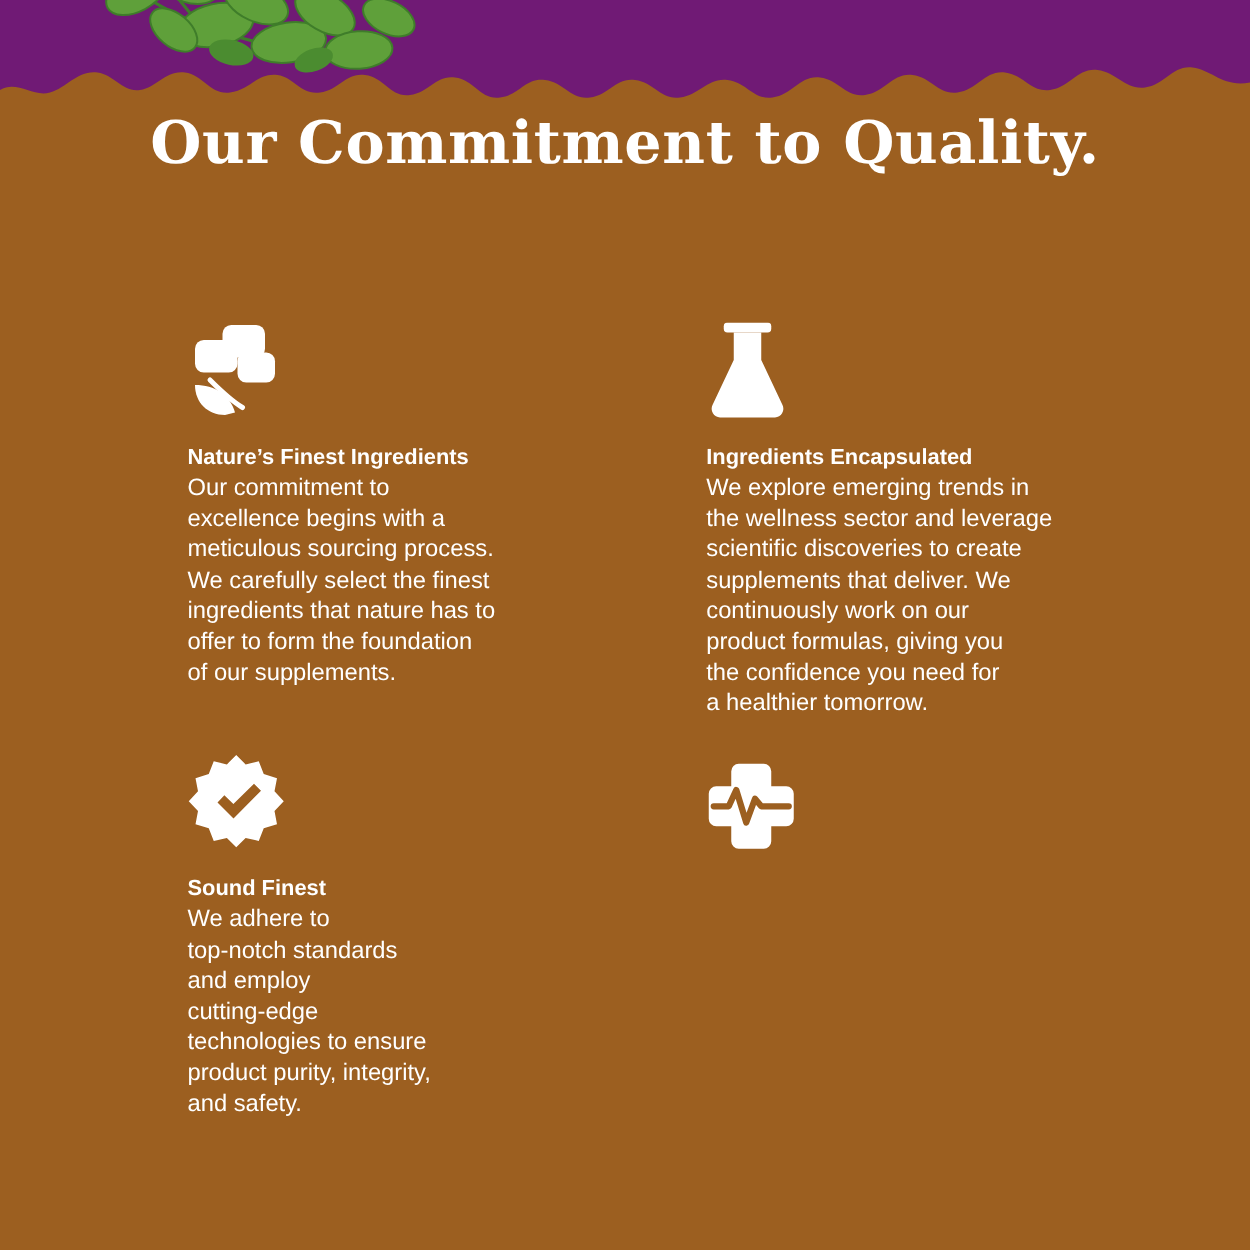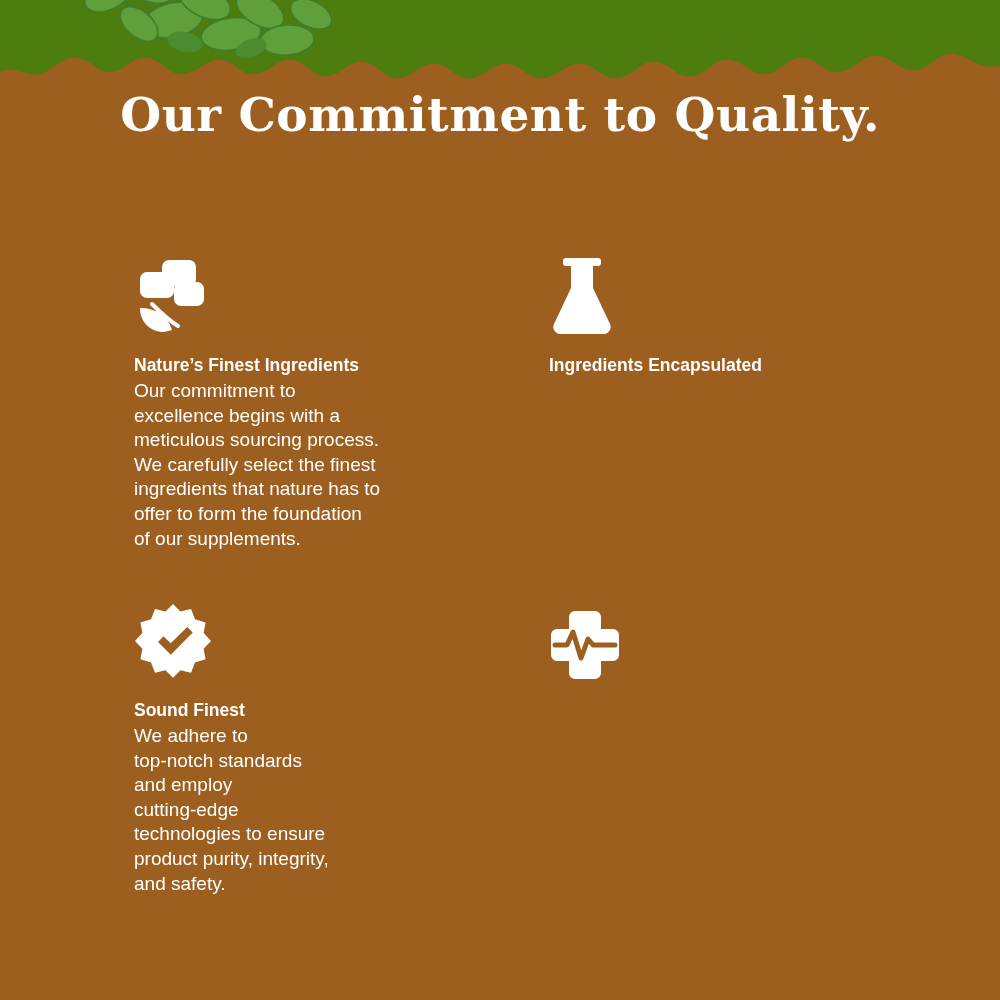--- a/index.html
+++ b/index.html
@@ -10,21 +10,21 @@
     width: 1000px;
     height: 1000px;
     overflow: hidden;
     font-family: "Liberation Sans", sans-serif;
     background: #f0a042;
   }
   #poster {
     position: relative;
     width: 1000px;
     height: 1000px;
-    background: #4d7c0f;
+    background: #701a75;
     overflow: hidden;
   }
   
   .brown-body {
     position: absolute;
     left: 0;
     top: 0;
     width: 1000px;
     height: 1000px;
   }
@@ -54,21 +54,21 @@
     font-weight: bold;
     font-size: 47px;
     line-height: 58px;
     letter-spacing: 0.5px;
   }
   .headline .line2 { display:block; }
 
   .grid {
     position: absolute;
     top: 250px;
-    left: 0;
+    left: 16px;
     width: 800px;
     height: 700px;
   }
   .cell {
     position: absolute;
     width: 330px;
     color: #ffffff;
   }
   .cell.c1 { left: 134px; top: 0px; }
   .cell.c2 { left: 549px; top: 0px; }
@@ -191,20 +191,28 @@
     <div class="cell c2">
       <div class="icon-wrap">
         <svg width="66" height="78" viewBox="0 0 66 78" xmlns="http://www.w3.org/2000/svg">
           <g fill="#ffffff">
             <rect x="14" y="0" width="38" height="8" rx="3"></rect>
             <path d="M22,8 h22 v22 l17,36 a7,7 0 0 1 -6,10 h-44 a7,7 0 0 1 -6,-10 l17,-36 z"></path>
           </g>
         </svg>
       </div>
       <div class="cell-title">Ingredients Encapsulated</div>
+      <div class="cell-body">We explore emerging trends in
+the wellness sector and leverage
+scientific discoveries to create
+supplements that deliver. We
+continuously work on our
+product formulas, giving you
+the confidence you need for
+a healthier tomorrow.</div>
     </div>
 
     <div class="cell c3">
       <div class="icon-wrap">
         <svg width="78" height="78" viewBox="0 0 78 78" xmlns="http://www.w3.org/2000/svg">
           <path fill="#ffffff" d="M39,1 l7.5,7.5 10.5,-2.5 4,10.2 10.6,3.3 -2,10.5 7.4,7.9 -7.4,7.9 2,10.5 -10.6,3.3 -4,10.2 -10.5,-2.5 -7.5,7.5 -7.5,-7.5 -10.5,2.5 -4,-10.2 -10.6,-3.3 2,-10.5 -7.4,-7.9 7.4,-7.9 -2,-10.5 10.6,-3.3 4,-10.2 10.5,2.5 z"></path>
           <path fill="#9c5f20" d="M24,39 l5.5,-5.8 7.2,7 16.5,-16.2 5.6,5.6 -22,22.2 z"></path>
         </svg>
       </div>
       <div class="cell-title">Sound Finest</div>

